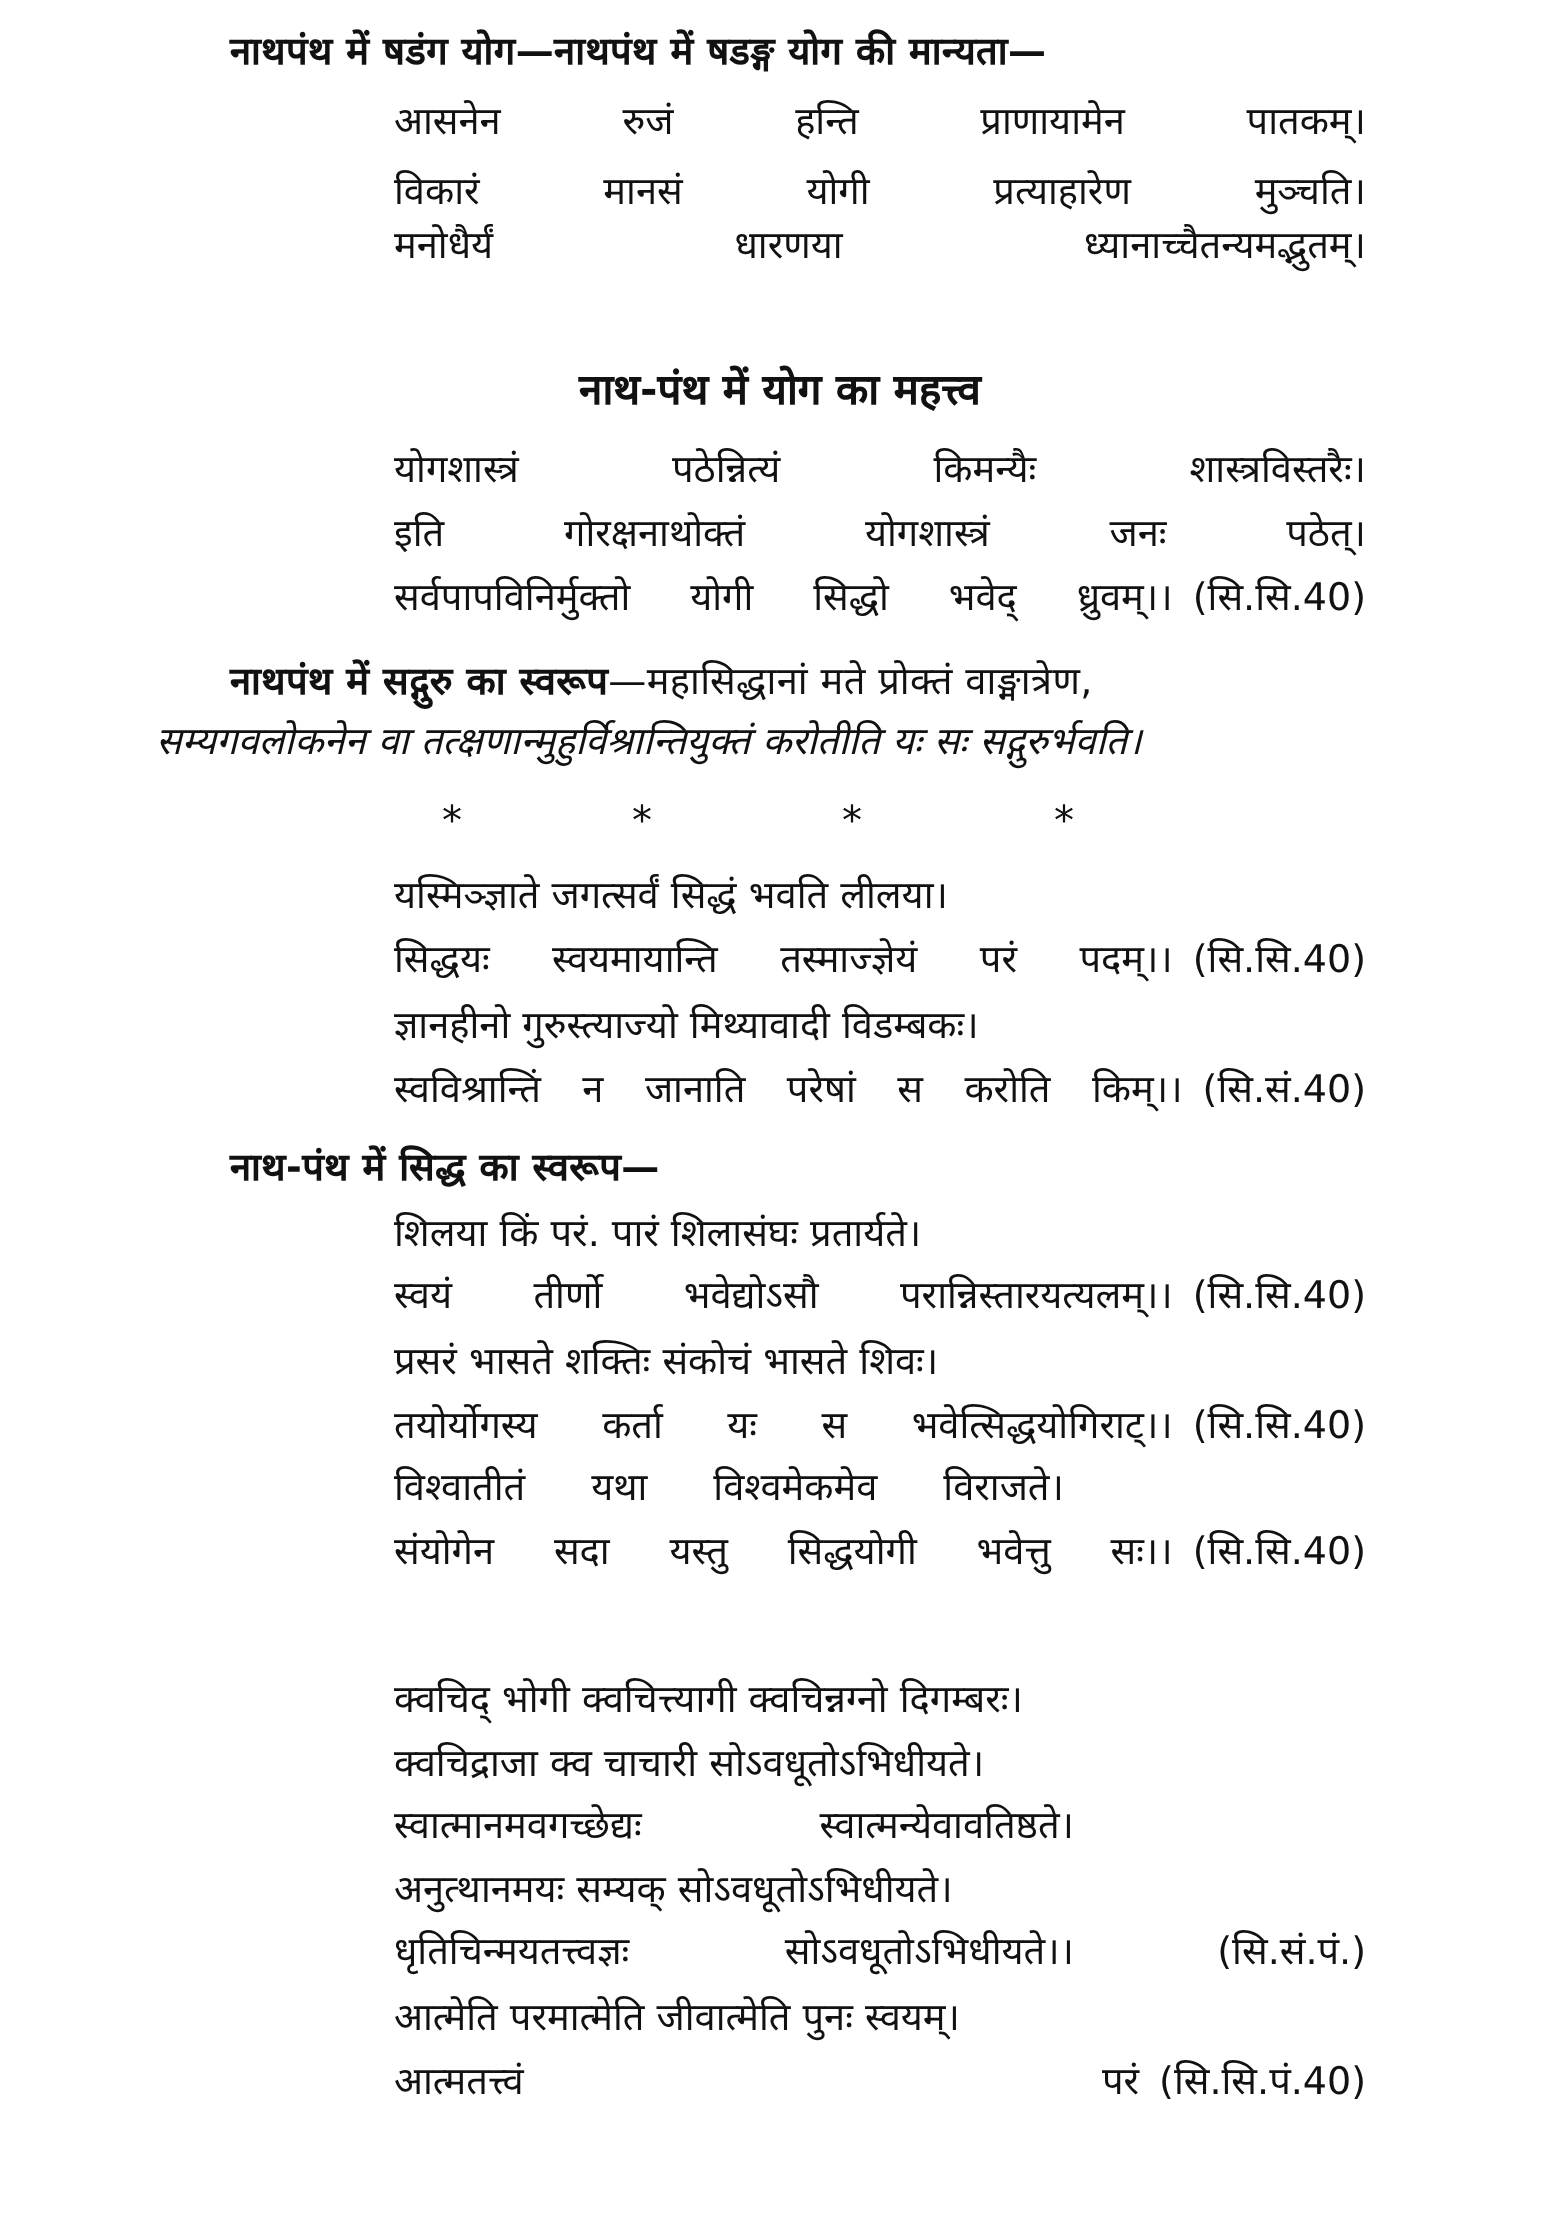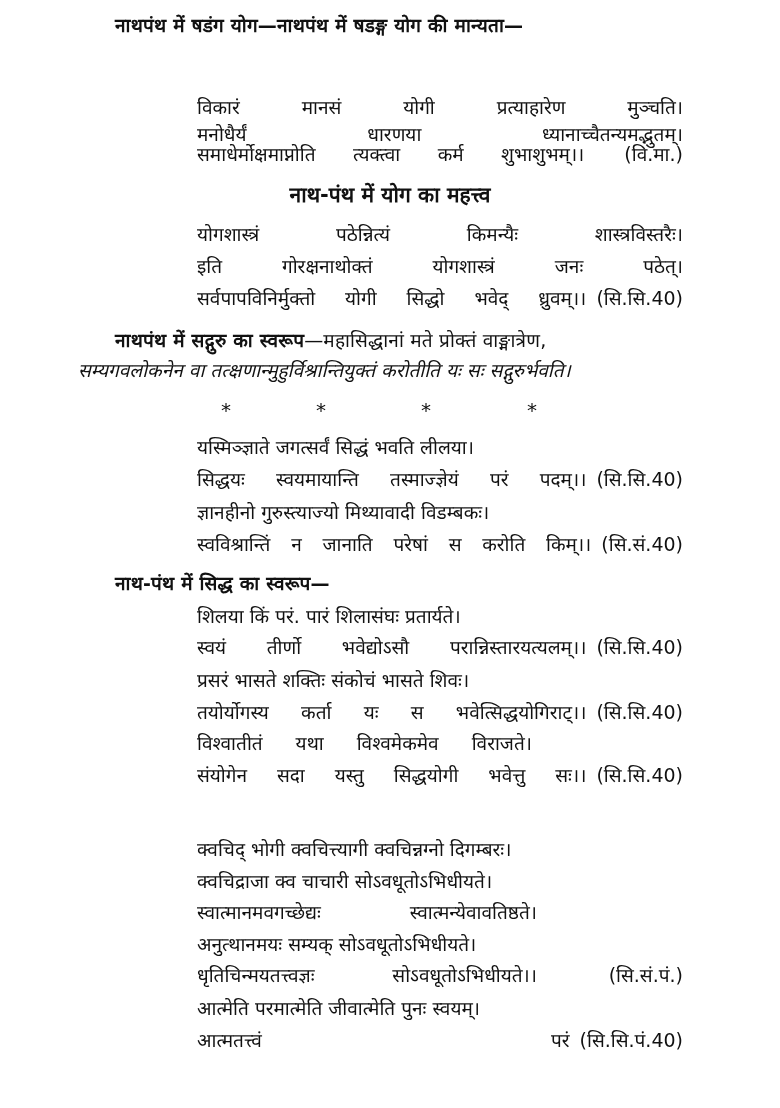--- a/index.html
+++ b/index.html
@@ -34,44 +34,44 @@
     .stars span { position: absolute; }
   </style>
 </head>
 <body>
 
 <div class="page">
 
   <div class="heading" style="left:115px; top:12px;">
     <span>नाथपंथ में षडंग योग</span><span class="rest" style="font-weight:bold">—नाथपंथ में षडङ्ग योग की मान्यता—</span>
   </div>
-  <div class="verse" style="top:92px;">
+  <div class="verse" style="top:45px;">
+      <span class="text">
+        <span>आसनेन</span>
+        <span>रुजं</span>
+        <span>हन्ति</span>
+        <span>प्राणायामेन</span>
+        <span>पातकम्।</span>
+      </span>
+    </div>
+  <div class="verse" style="top:80px;">
       <span class="text">
         <span>विकारं</span>
         <span>मानसं</span>
         <span>योगी</span>
         <span>प्रत्याहारेण</span>
         <span>मुञ्चति।</span>
       </span>
     </div>
-  <div class="verse" style="top:107px;margin-top:12px;">
+  <div class="verse" style="top:107px;">
       <span class="text">
         <span>मनोधैर्यं</span>
         <span>धारणया</span>
         <span>ध्यानाच्चैतन्यमद्भुतम्।</span>
       </span>
-    </div>
-  <div class="verse" style="top:139px;">
-      <span class="text">
-        <span>समाधेर्मोक्षमाप्नोति</span>
-        <span>त्यक्त्वा</span>
-        <span>कर्म</span>
-        <span>शुभाशुभम्।।</span>
-      </span>
-      <span class="cite" style="margin-left:40px">(वि.मा.)</span>
     </div>
 
   <div class="center-heading" style="top:180px;">नाथ-पंथ में योग का महत्त्व</div>
   <div class="verse" style="top:219px;">
       <span class="text">
         <span>योगशास्त्रं</span>
         <span>पठेन्नित्यं</span>
         <span>किमन्यैः</span>
         <span>शास्त्रविस्तरैः।</span>
       </span>

